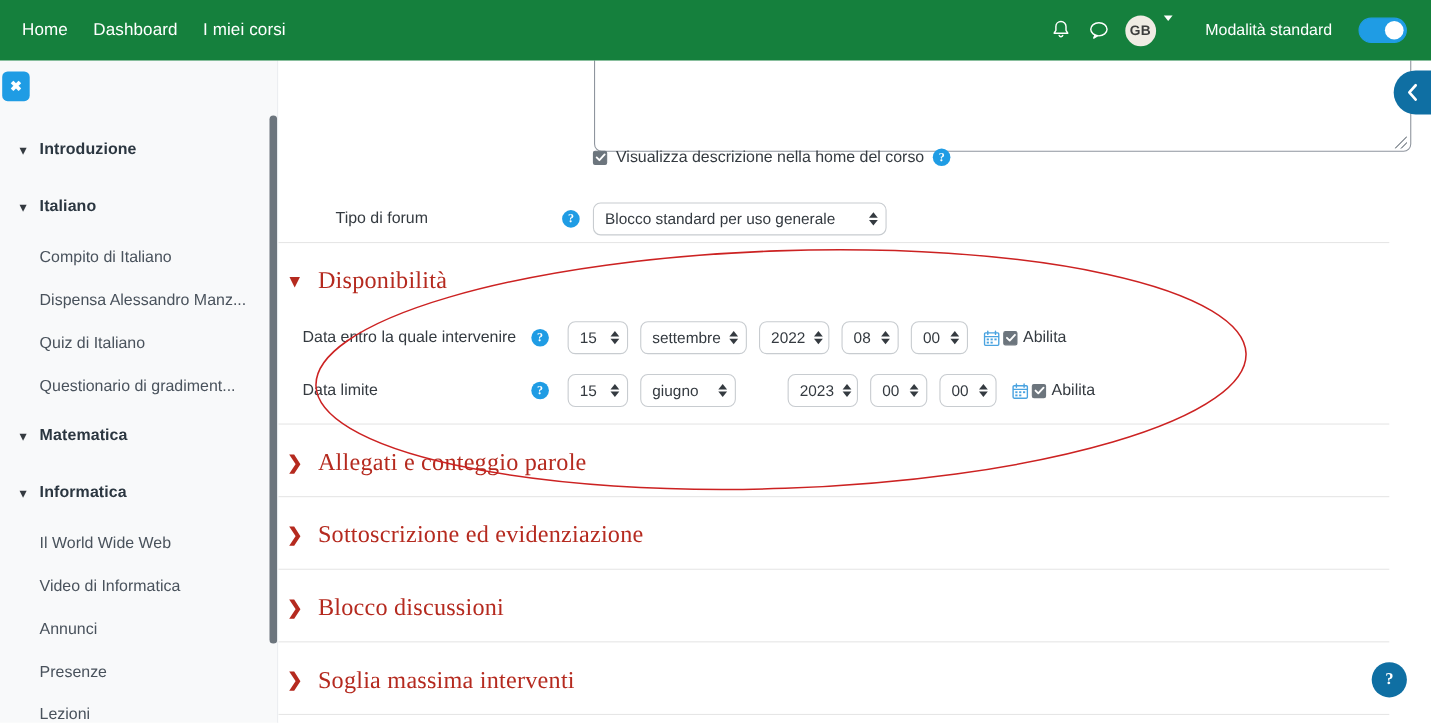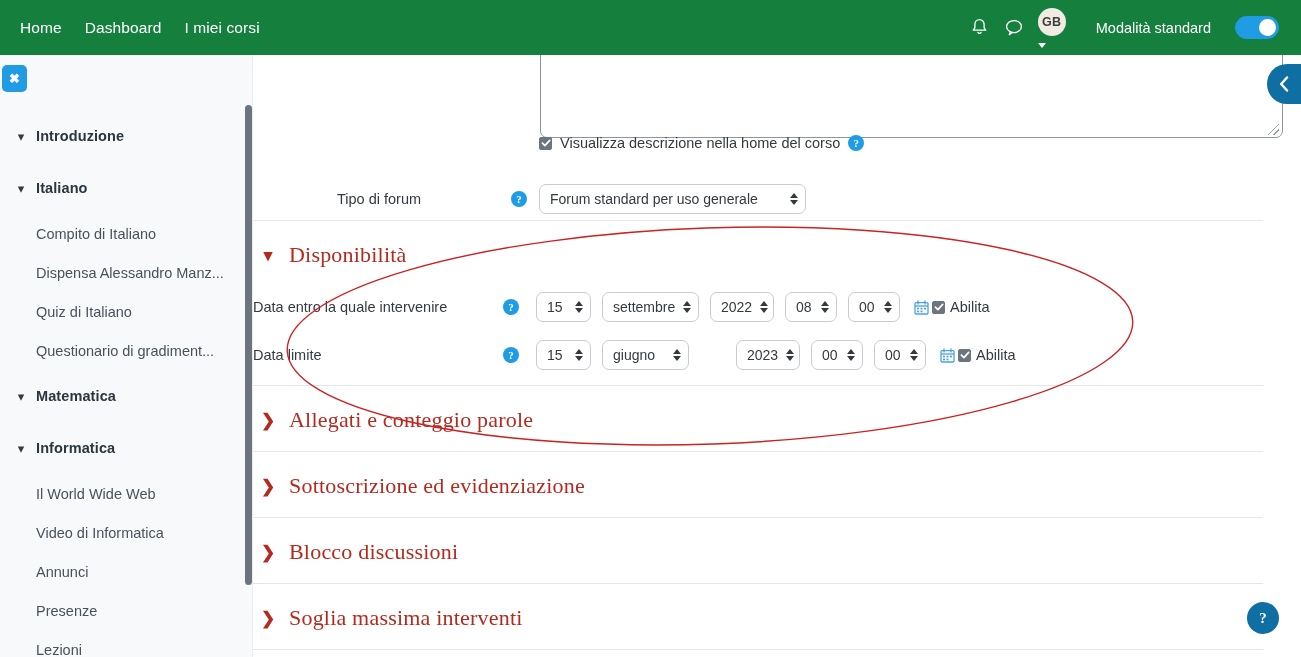--- a/index.html
+++ b/index.html
@@ -29,21 +29,21 @@
   }
   .nav-icon { width: 20px; height: 22px; display: flex; align-items: center; justify-content: center; }
   .nav-icon svg { display: block; }
   .avatar {
     width: 28px; height: 28px; border-radius: 50%;
     background: #f0ece4; color: #3d3d3d;
     font-size: 12.5px; font-weight: 600;
     display: flex; align-items: center; justify-content: center;
     letter-spacing: .3px;
   }
-  .avatar-wrap { display: flex; gap: 7px; flex-direction: column; }
+  .avatar-wrap { display: flex; gap: 7px; }
   .caret-down {
     width: 0; height: 0;
     border-left: 4.5px solid transparent;
     border-right: 4.5px solid transparent;
     border-top: 5.5px solid #ffffff;
   }
   .edit-mode-label { color: #ffffff; font-size: 14.5px; margin-left: 16px; white-space: nowrap; }
   .toggle {
     width: 44px; height: 23px; border-radius: 12px;
     background: #1f9ce4; position: relative; margin-left: 10px;
@@ -175,21 +175,21 @@
     color: #b52a1f; font-size: 17px; font-weight: 700; line-height: 1;
     width: 14px; text-align: center;
   }
   .sec-title {
     font-family: "Liberation Serif", serif;
     font-size: 22px; color: #b52a1f; letter-spacing: .2px;
     white-space: nowrap;
   }
 
   .date-row { position: absolute; left: 0; height: 38px; display: flex; align-items: center; }
-  .date-label { width: 250px; font-size: 14.5px; color: #343a40; white-space: nowrap; }
+  .date-label { width: 230px; font-size: 14.5px; color: #343a40; padding-left: 22px; white-space: nowrap; }
   .date-selects { display: flex; align-items: center; gap: 11px; }
   .cal-icon { margin-left: 14px; width: 16px; height: 16px; display: flex; align-items: center; }
   .abilita { display: flex; align-items: center; gap: 5px; margin-left: 2px; }
   .abilita-text { font-size: 14.5px; color: #343a40; }
 
   .help-fab {
     position: absolute; right: 22px; bottom: 23px;
     width: 32px; height: 32px; border-radius: 50%;
     background: #0f6fa3; color: #ffffff;
     display: flex; align-items: center; justify-content: center;
@@ -297,24 +297,24 @@
     <span class="cb">
       <svg width="10" height="10" viewBox="0 0 10 10">
           <path d="M1.4 5.1 3.9 7.6 8.7 2.4" fill="none" stroke="#ffffff" stroke-width="1.7" stroke-linecap="round" stroke-linejoin="round"></path>
         </svg>
     </span>
     <span class="cb-text">Visualizza descrizione nella home del corso</span>
     <span class="help-icon">?</span>
   </div>
 
   <div class="row-forumtype">
-    <span class="field-label" style="left:52px; top:16px;margin-left:32px;">Tipo di forum</span>
+    <span class="field-label" style="left:52px; top:16px;">Tipo di forum</span>
     <span class="help-icon" style="position:absolute; left:258px; top:16px;">?</span>
     <div class="select" style="position:absolute; left:286px; top:9px; width:267px;">
-      <span class="sel-text">Forum standard per uso generale</span>
+      <span class="sel-text">Blocco standard per uso generale</span>
       <span class="sel-arrows">
         <span class="ar-up"></span>
           <span class="ar-dn"></span>
       </span>
     </div>
   </div>
 
   <div class="divider" style="top:165px;"></div>
 
   <div class="section-head" style="top:187px;">

